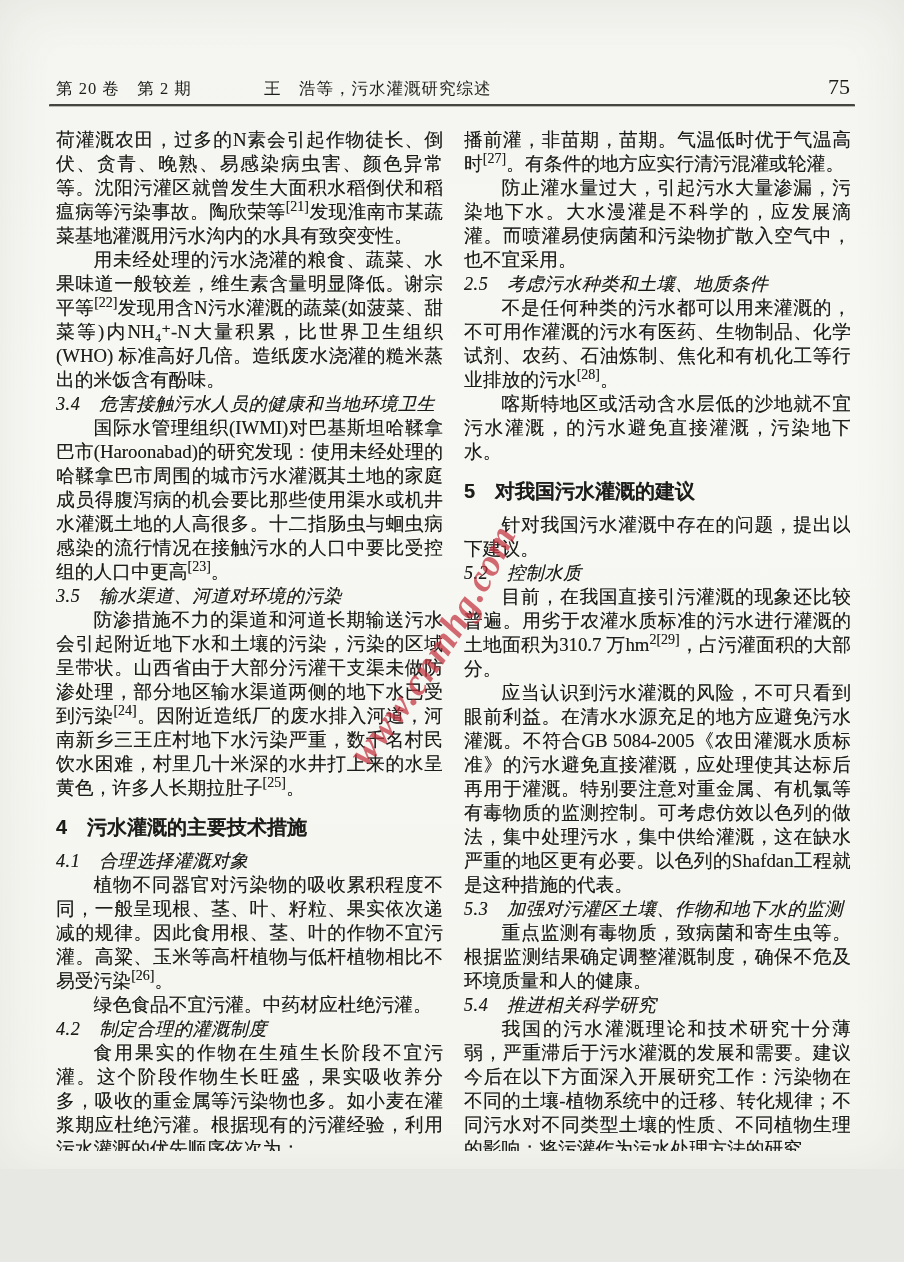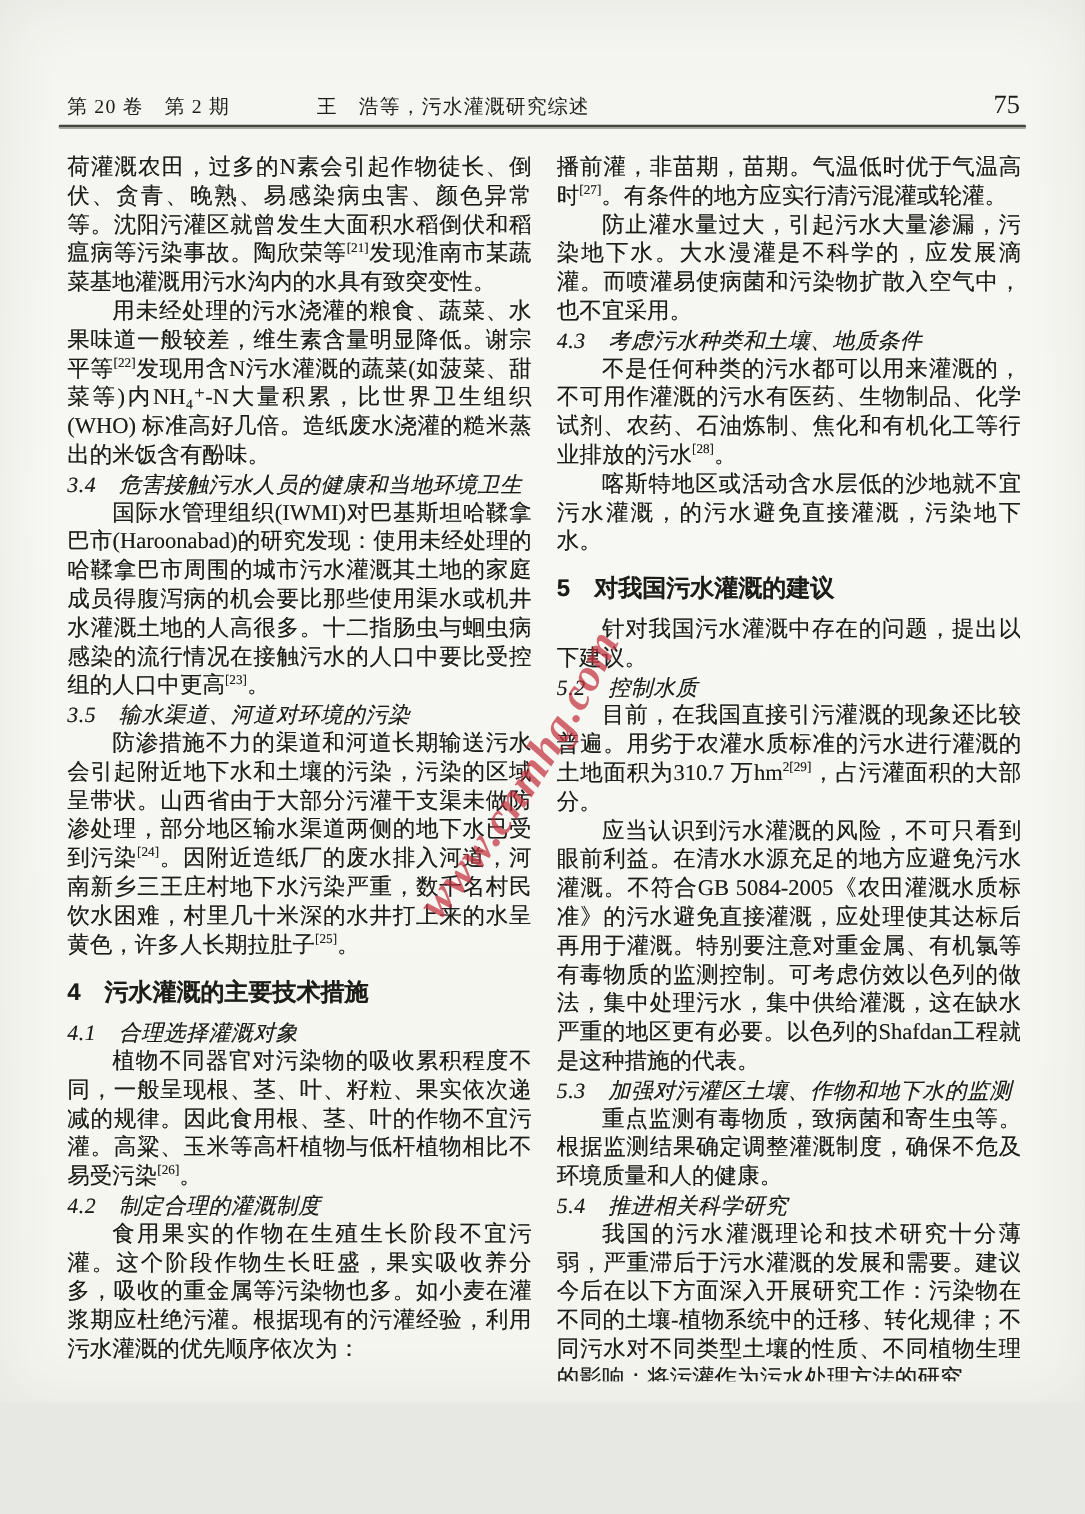--- a/index.html
+++ b/index.html
@@ -43,21 +43,21 @@
   .blk.p.noindent{text-indent:0;}
   .blk.h1{
     font-family:"Liberation Sans","DejaVu Sans",sans-serif;
     font-weight:bold;font-size:20px;line-height:25px;
     margin:15px 0 9px;text-indent:0;text-align:left;
   }
   .blk.h2{
     font-style:italic;font-size:18.2px;line-height:24px;
     text-indent:0;text-align:left;letter-spacing:.5px;
   }
-  sup{font-size:11px;line-height:0;vertical-align:super;letter-spacing:0;}
+  sup{font-size:14px;line-height:0;vertical-align:super;letter-spacing:0;}
   
   .wm{position:absolute;top:0;left:0;pointer-events:none;}
 </style>
 </head>
 <body>
 
 <div class="page">
 
   <div class="header">
     <span class="h-left">第 20 卷　第 2 期</span>
@@ -71,27 +71,28 @@
     <div class="col">
         <div class="blk p noindent">荷灌溉农田，过多的N素会引起作物徒长、倒伏、贪青、晚熟、易感染病虫害、颜色异常等。沈阳污灌区就曾发生大面积水稻倒伏和稻瘟病等污染事故。陶欣荣等<sup>[21]</sup>发现淮南市某蔬菜基地灌溉用污水沟内的水具有致突变性。</div>
         <div class="blk p">用未经处理的污水浇灌的粮食、蔬菜、水果味道一般较差，维生素含量明显降低。谢宗平等<sup>[22]</sup>发现用含N污水灌溉的蔬菜(如菠菜、甜菜等)内NH₄⁺-N大量积累，比世界卫生组织(WHO) 标准高好几倍。造纸废水浇灌的糙米蒸出的米饭含有酚味。</div>
         <div class="blk h2">3.4　危害接触污水人员的健康和当地环境卫生</div>
         <div class="blk p">国际水管理组织(IWMI)对巴基斯坦哈鞣拿巴市(Haroonabad)的研究发现：使用未经处理的哈鞣拿巴市周围的城市污水灌溉其土地的家庭成员得腹泻病的机会要比那些使用渠水或机井水灌溉土地的人高很多。十二指肠虫与蛔虫病感染的流行情况在接触污水的人口中要比受控组的人口中更高<sup>[23]</sup>。</div>
         <div class="blk h2">3.5　输水渠道、河道对环境的污染</div>
         <div class="blk p">防渗措施不力的渠道和河道长期输送污水会引起附近地下水和土壤的污染，污染的区域呈带状。山西省由于大部分污灌干支渠未做防渗处理，部分地区输水渠道两侧的地下水已受到污染<sup>[24]</sup>。因附近造纸厂的废水排入河道，河南新乡三王庄村地下水污染严重，数千名村民饮水困难，村里几十米深的水井打上来的水呈黄色，许多人长期拉肚子<sup>[25]</sup>。</div>
         <div class="blk h1">4　污水灌溉的主要技术措施</div>
         <div class="blk h2">4.1　合理选择灌溉对象</div>
         <div class="blk p">植物不同器官对污染物的吸收累积程度不同，一般呈现根、茎、叶、籽粒、果实依次递减的规律。因此食用根、茎、叶的作物不宜污灌。高粱、玉米等高杆植物与低杆植物相比不易受污染<sup>[26]</sup>。</div>
+        <div class="blk p">绿色食品不宜污灌。中药材应杜绝污灌。</div>
         <div class="blk h2">4.2　制定合理的灌溉制度</div>
         <div class="blk p">食用果实的作物在生殖生长阶段不宜污灌。这个阶段作物生长旺盛，果实吸收养分多，吸收的重金属等污染物也多。如小麦在灌浆期应杜绝污灌。根据现有的污灌经验，利用污水灌溉的优先顺序依次为：</div>
       </div>
     <div class="col">
         <div class="blk p noindent">播前灌，非苗期，苗期。气温低时优于气温高时<sup>[27]</sup>。有条件的地方应实行清污混灌或轮灌。</div>
         <div class="blk p">防止灌水量过大，引起污水大量渗漏，污染地下水。大水漫灌是不科学的，应发展滴灌。而喷灌易使病菌和污染物扩散入空气中，也不宜采用。</div>
-        <div class="blk h2">4.3　考虑污水种类和土壤、地质条件</div>
+        <div class="blk h2">2.5　考虑污水种类和土壤、地质条件</div>
         <div class="blk p">不是任何种类的污水都可以用来灌溉的，不可用作灌溉的污水有医药、生物制品、化学试剂、农药、石油炼制、焦化和有机化工等行业排放的污水<sup>[28]</sup>。</div>
         <div class="blk p">喀斯特地区或活动含水层低的沙地就不宜污水灌溉，的污水避免直接灌溉，污染地下水。</div>
         <div class="blk h1">5　对我国污水灌溉的建议</div>
         <div class="blk p">针对我国污水灌溉中存在的问题，提出以下建议。</div>
         <div class="blk h2">5.2　控制水质</div>
         <div class="blk p">目前，在我国直接引污灌溉的现象还比较普遍。用劣于农灌水质标准的污水进行灌溉的土地面积为310.7 万hm<sup>2[29]</sup>，占污灌面积的大部分。</div>
         <div class="blk p">应当认识到污水灌溉的风险，不可只看到眼前利益。在清水水源充足的地方应避免污水灌溉。不符合GB 5084-2005《农田灌溉水质标准》的污水避免直接灌溉，应处理使其达标后再用于灌溉。特别要注意对重金属、有机氯等有毒物质的监测控制。可考虑仿效以色列的做法，集中处理污水，集中供给灌溉，这在缺水严重的地区更有必要。以色列的Shafdan工程就是这种措施的代表。</div>
         <div class="blk h2">5.3　加强对污灌区土壤、作物和地下水的监测</div>
         <div class="blk p">重点监测有毒物质，致病菌和寄生虫等。根据监测结果确定调整灌溉制度，确保不危及环境质量和人的健康。</div>
         <div class="blk h2">5.4　推进相关科学研究</div>

